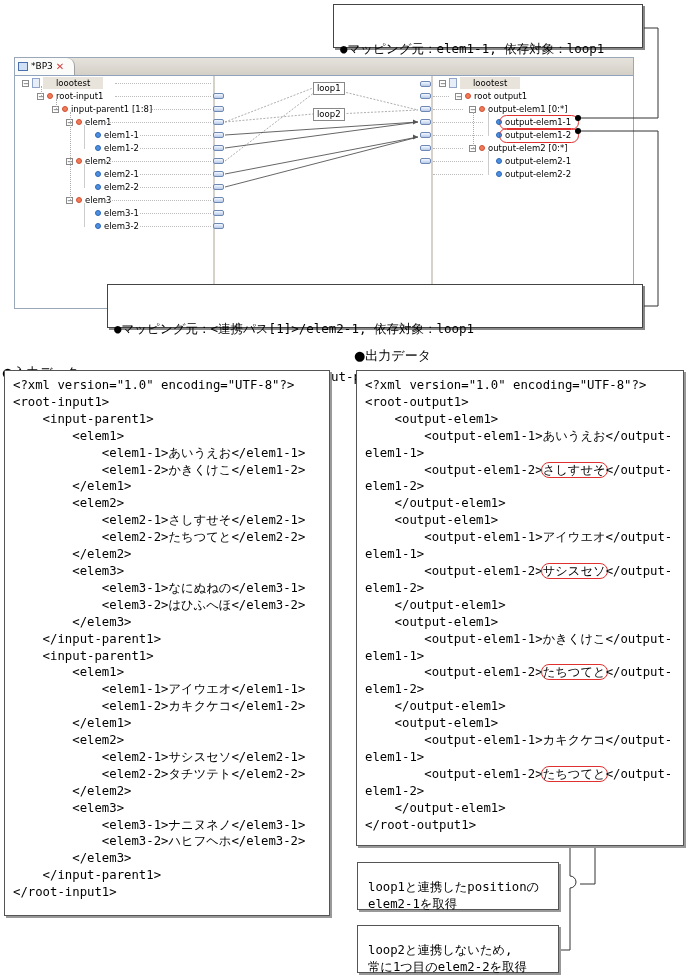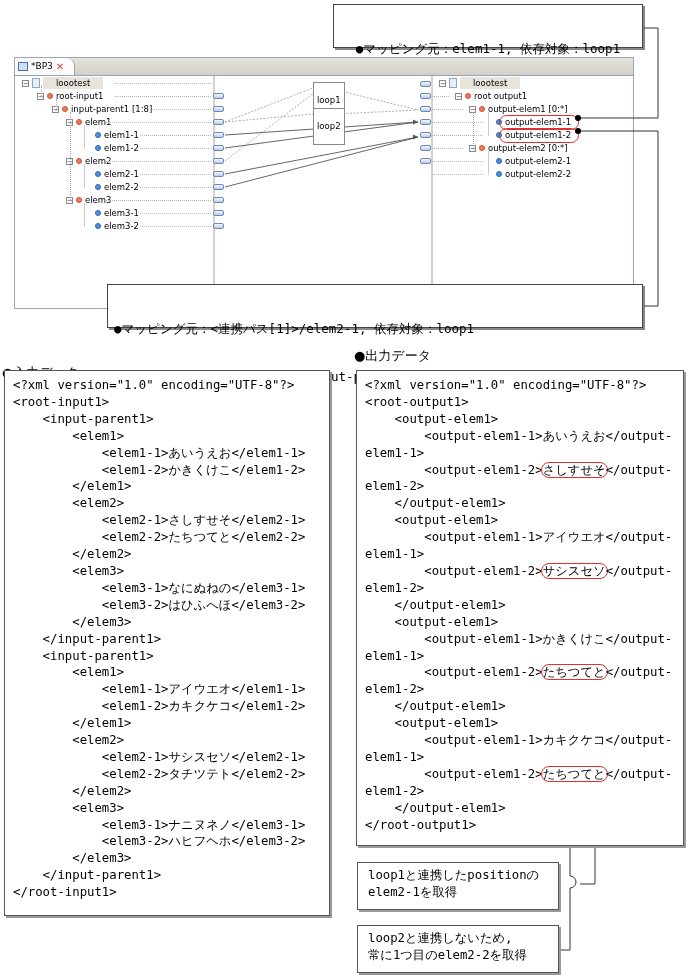--- a/index.html
+++ b/index.html
@@ -26,34 +26,34 @@
   .pane-right { left:418px; right:0; }
   .node { position:absolute; font-size:8.5px; line-height:12px; white-space:nowrap; display:flex; align-items:center; gap:3px; }
   .exp { width:7px; height:7px; border:1px solid #8a8a8a; font-size:7px; line-height:6px; text-align:center; color:#333; background:#fff; box-sizing:border-box; }
   .dot-o { width:6px; height:6px; border-radius:50%; background:#f07b5a; border:1px solid #d05030; box-sizing:border-box; }
   .dot-b { width:6px; height:6px; border-radius:50%; background:#4d8fe0; border:1px solid #2b67b5; box-sizing:border-box; }
   .doc { width:8px; height:10px; background:#e8eef8; border:1px solid #8fa4c8; box-sizing:border-box; }
   .rootlbl { background:#e8e4dc; padding:0 13px; }
   .port { position:absolute; width:11px; height:6px; border:1px solid #6e88b3; border-radius:2px;
           background:linear-gradient(#f4f8ff,#b9cbe8); box-sizing:border-box; }
   .dash { position:absolute; height:0; border-top:1px dotted #bbb; }
-  .loopbox { position:absolute; font-size:8.5px; background:#fff; border:1px solid #888; padding:12px 3px; line-height:11px; }
+  .loopbox { position:absolute; font-size:8.5px; background:#fff; border:1px solid #888; padding:0 3px; line-height:11px; }
   .redpill { position:absolute; border:1.2px solid #e03030; border-radius:8px; }
   
   .section-title { position:absolute; font-size:13px; font-family:"DejaVu Sans","Liberation Sans",sans-serif; }
   .codebox { position:absolute; border:1px solid #555; box-shadow:2px 2px 0 #999; background:#fff; box-sizing:border-box;
              font-size:12.3px; line-height:16.9px; padding:6px 0 0 8px; white-space:pre; }
   .mark { border:1px solid #e03030; border-radius:8px; padding:0 1px; margin:0 -2px; }
   .note { position:absolute; border:1px solid #555; box-shadow:2px 2px 0 #999; background:#fff; box-sizing:border-box;
-          font-size:12.3px; line-height:17px; padding:4px 10px; white-space:pre; }
+          font-size:12.3px; line-height:17px; padding:16px 10px; white-space:pre; }
 </style>
 </head>
 <body>
 
-<div class="callout" style="left:333px; top:4px; width:310px; height:44px;text-align:center;">
+<div class="callout" style="left:333px; top:4px; width:310px; height:44px;">
   <div>●マッピング元：elem1-1, 依存対象：loop1</div>
   <div>●マッピング元：elem1-2, 依存対象：loop2</div>
 </div>
 
 <div class="editor">
   <div class="tabbar">
     <div class="tab">
       <span style="display:inline-block;width:10px;height:9px;border:1px solid #4a70b0;background:#cfe0f7;box-sizing:border-box;"></span>
       <span>*BP3</span>
       <span class="close">✕</span>

